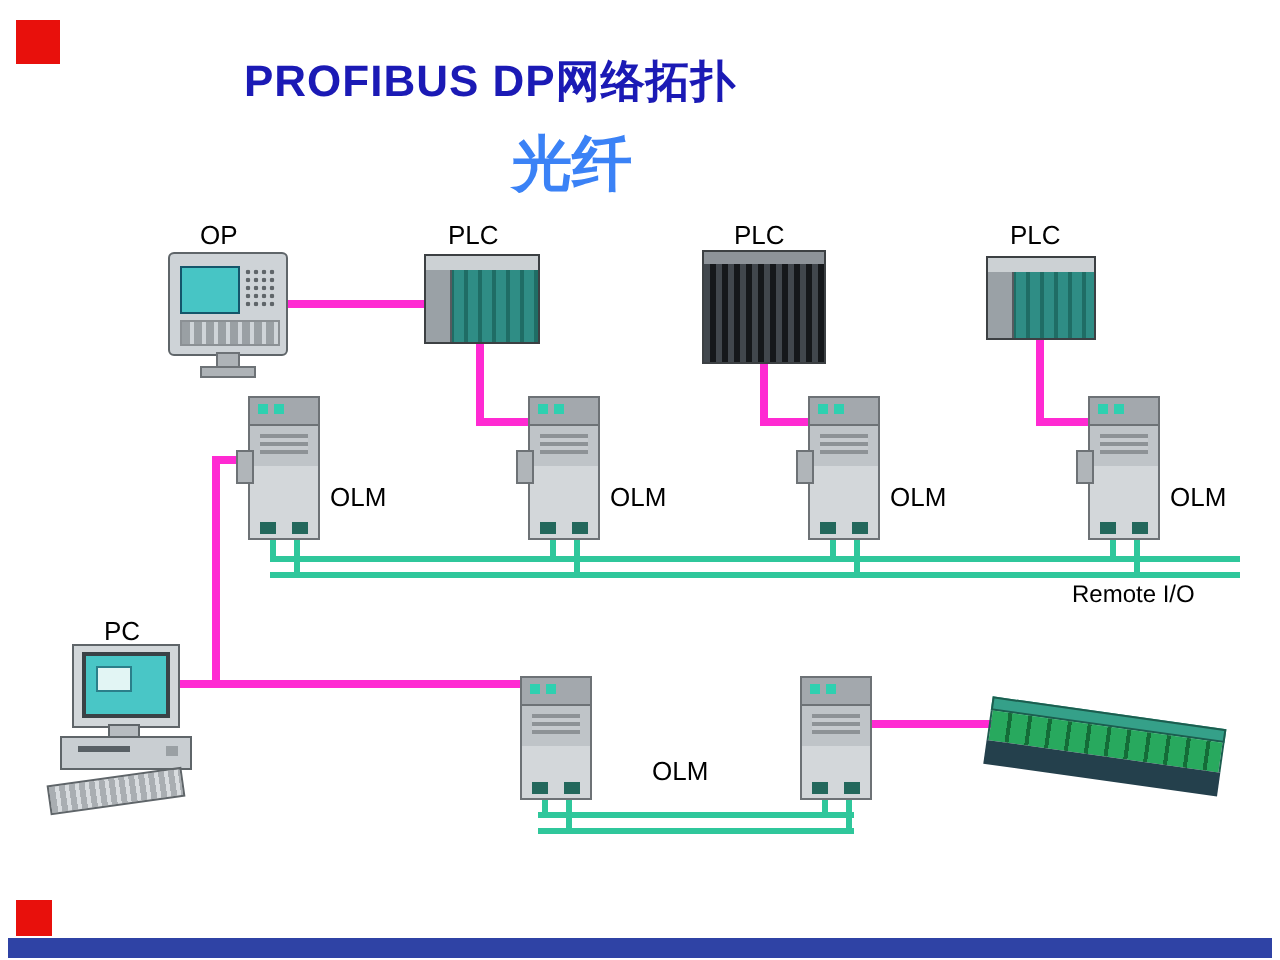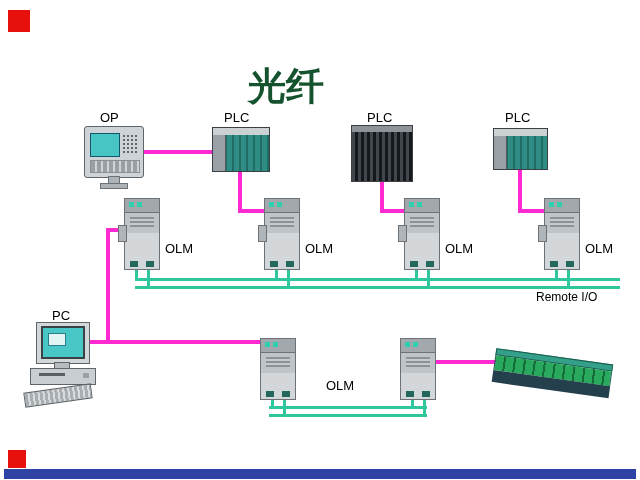--- a/index.html
+++ b/index.html
@@ -10,21 +10,21 @@
   
   .red-sq{position:absolute;background:var(--accent-red,#e8100c);}
   .footer-bar{position:absolute;left:4px;top:469px;width:632px;height:10px;background:var(--footer-bar,#2f43a5);}
   
   .title{
     position:absolute;left:122px;top:26px;font-size:22px;font-weight:bold;
     color:var(--title-text,#1b1ab5);letter-spacing:.5px;white-space:nowrap;
   }
   .subtitle{
     position:absolute;left:0;top:66px;width:572px;text-align:center;
-    font-size:38px;font-weight:600;color:#14532d;
+    font-size:30px;font-weight:600;color:#3b82f6;
     font-family:"Liberation Serif","DejaVu Serif",serif;line-height:1.1;
   }
   .lbl{position:absolute;font-size:13px;color:#000;white-space:nowrap;}
   .lbl.small{font-size:12px;text-align:center;}
   
   .pb{position:absolute;background:var(--profibus-line,#ff2ad2);}
   .fo{position:absolute;background:var(--fiber-line,#2fc79b);}
   
   .olm{position:absolute;width:36px;background:linear-gradient(#bfc4c8 0 34px,#d3d7da 34px);border:1px solid #6d7276;box-sizing:border-box;}
   .olm.tall{height:72px;}
@@ -69,20 +69,21 @@
 </style>
 </head>
 <body>
 
 <div class="canvas">
 
   <div class="red-sq" style="left:8px;top:10px;width:22px;height:22px;"></div>
   <div class="red-sq" style="left:8px;top:450px;width:18px;height:18px;"></div>
   <div class="footer-bar"></div>
 
+  <div class="title">PROFIBUS DP网络拓扑</div>
   <div class="subtitle">光纤</div>
 
   <div class="fo" style="left:135px;top:278px;width:485px;height:3px;"></div>
   <div class="fo" style="left:135px;top:286px;width:485px;height:3px;"></div>
   <div class="fo" style="left:135px;top:270px;width:3px;height:11px;"></div>
   <div class="fo" style="left:147px;top:270px;width:3px;height:19px;"></div>
   <div class="fo" style="left:275px;top:270px;width:3px;height:11px;"></div>
   <div class="fo" style="left:287px;top:270px;width:3px;height:19px;"></div>
   <div class="fo" style="left:415px;top:270px;width:3px;height:11px;"></div>
   <div class="fo" style="left:427px;top:270px;width:3px;height:19px;"></div>

